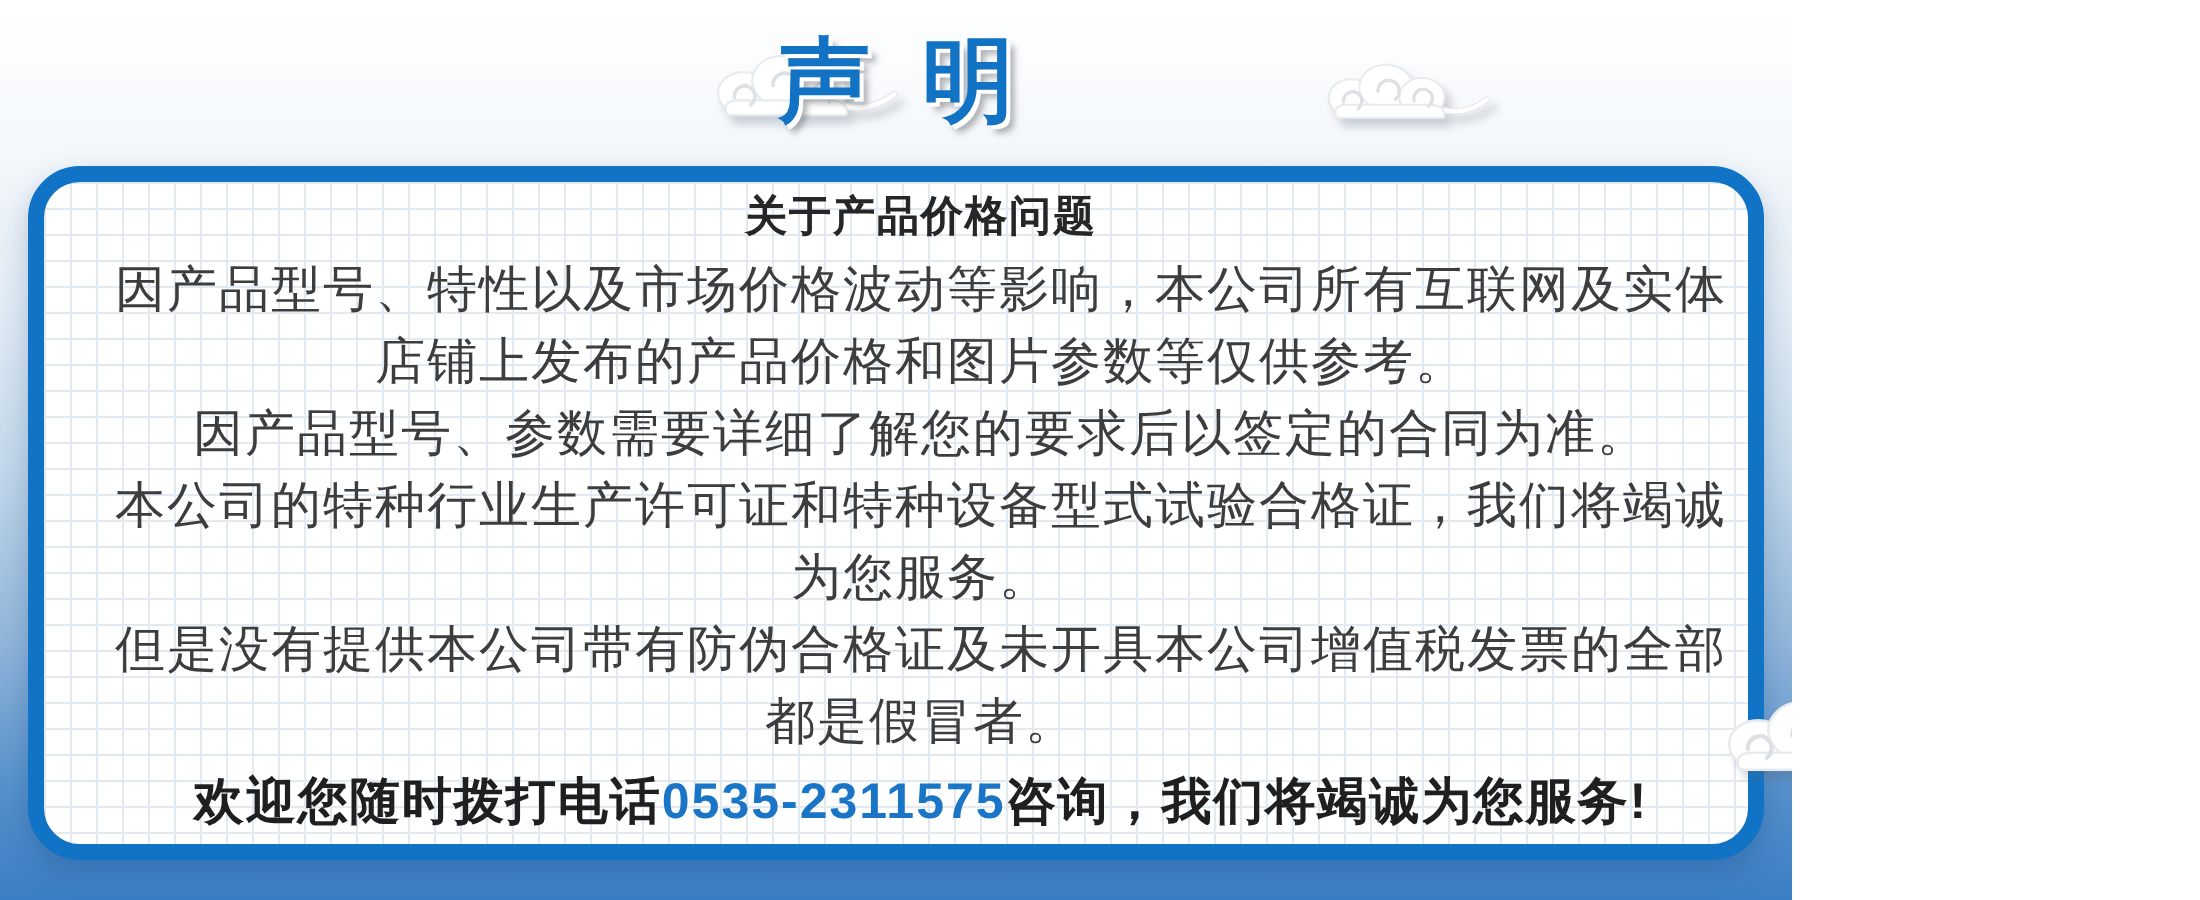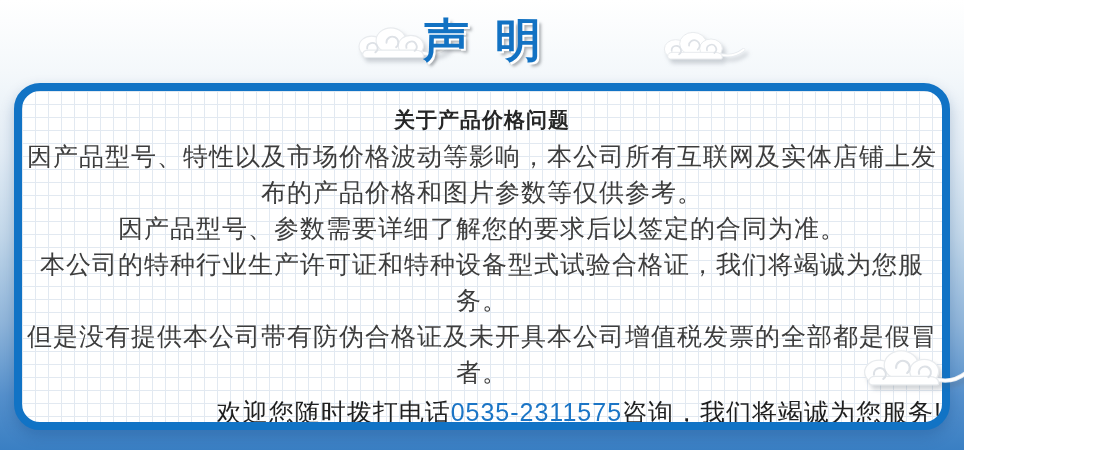--- a/index.html
+++ b/index.html
@@ -2,21 +2,21 @@
 <html><head>
 <meta charset="utf-8">
 <style>
   html, body { margin: 0; padding: 0; }
   body {
     font-family: "Liberation Sans", "DejaVu Sans", sans-serif;
     background: #ffffff;
   }
   .page {
     position: relative;
-    width: 964px;
+    width: 896px;
     height: 450px;
     overflow: hidden;
     background: linear-gradient(180deg,
       #ffffff 0%, #f4f8fb 16%, #e2ecf5 34%,
       #c3d8ea 52%, #8fb5da 72%, #5590cc 88%, #3a7fc3 100%);
   }
 
   
   .header {
     position: absolute;
@@ -54,41 +54,40 @@
       linear-gradient(#e2e9f1 1px, transparent 1px),
       linear-gradient(90deg, #e2e9f1 1px, transparent 1px),
       #ffffff;
     background-size: 13px 13px, 13px 13px, auto;
     box-shadow: 0 6px 14px rgba(10, 60, 120, 0.25);
   }
   .card-inner {
     position: absolute;
     inset: 0;
     border-radius: 16px;
-    padding-top: 11px;
     text-align: center;
     overflow: hidden;
+    margin-left: 25px;
   }
   .line {
     margin: 0;
     line-height: 36px;
     font-size: 25px;
     color: #3d3d3d;
     letter-spacing: 1px;
   }
   .heading {
     font-weight: bold;
     color: #262626;
     font-size: 21px;
   }
   .footer-line {
     margin-top: 4px;
-    font-weight: normal;
+    font-weight: bold;
     color: #1f1f1f;
-    text-align: right;
   }
   .phone { color: #1b75c6; }
 </style>
 </head>
 <body>
 
 <svg width="0" height="0" style="position:absolute">
   <defs>
     <symbol id="cloud-shape" viewBox="0 0 130 54">
       <path d="M86 40 q22 8 40 -6" fill="none" stroke="#e6eaee" stroke-width="5" stroke-linecap="round"></path>

